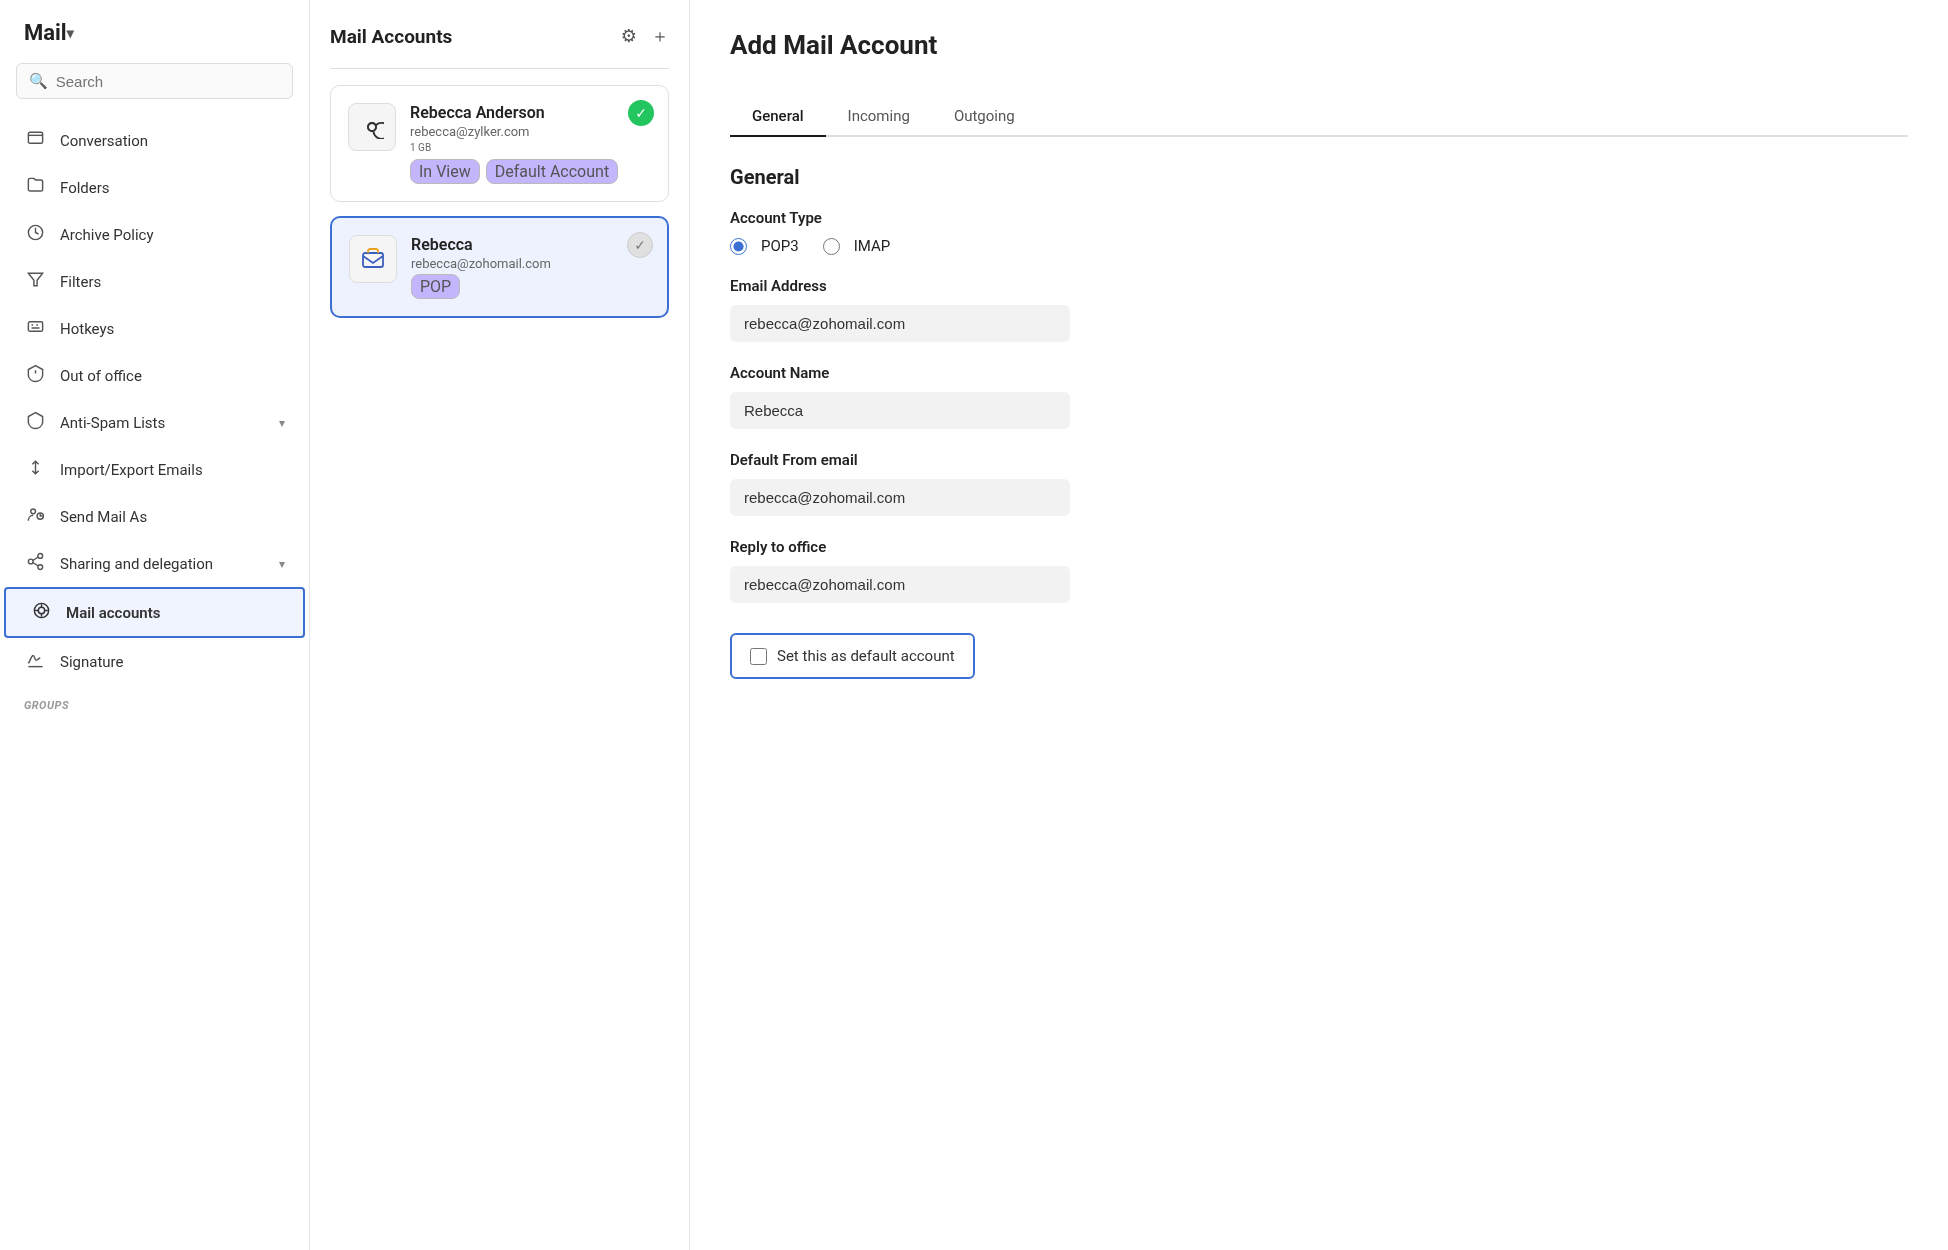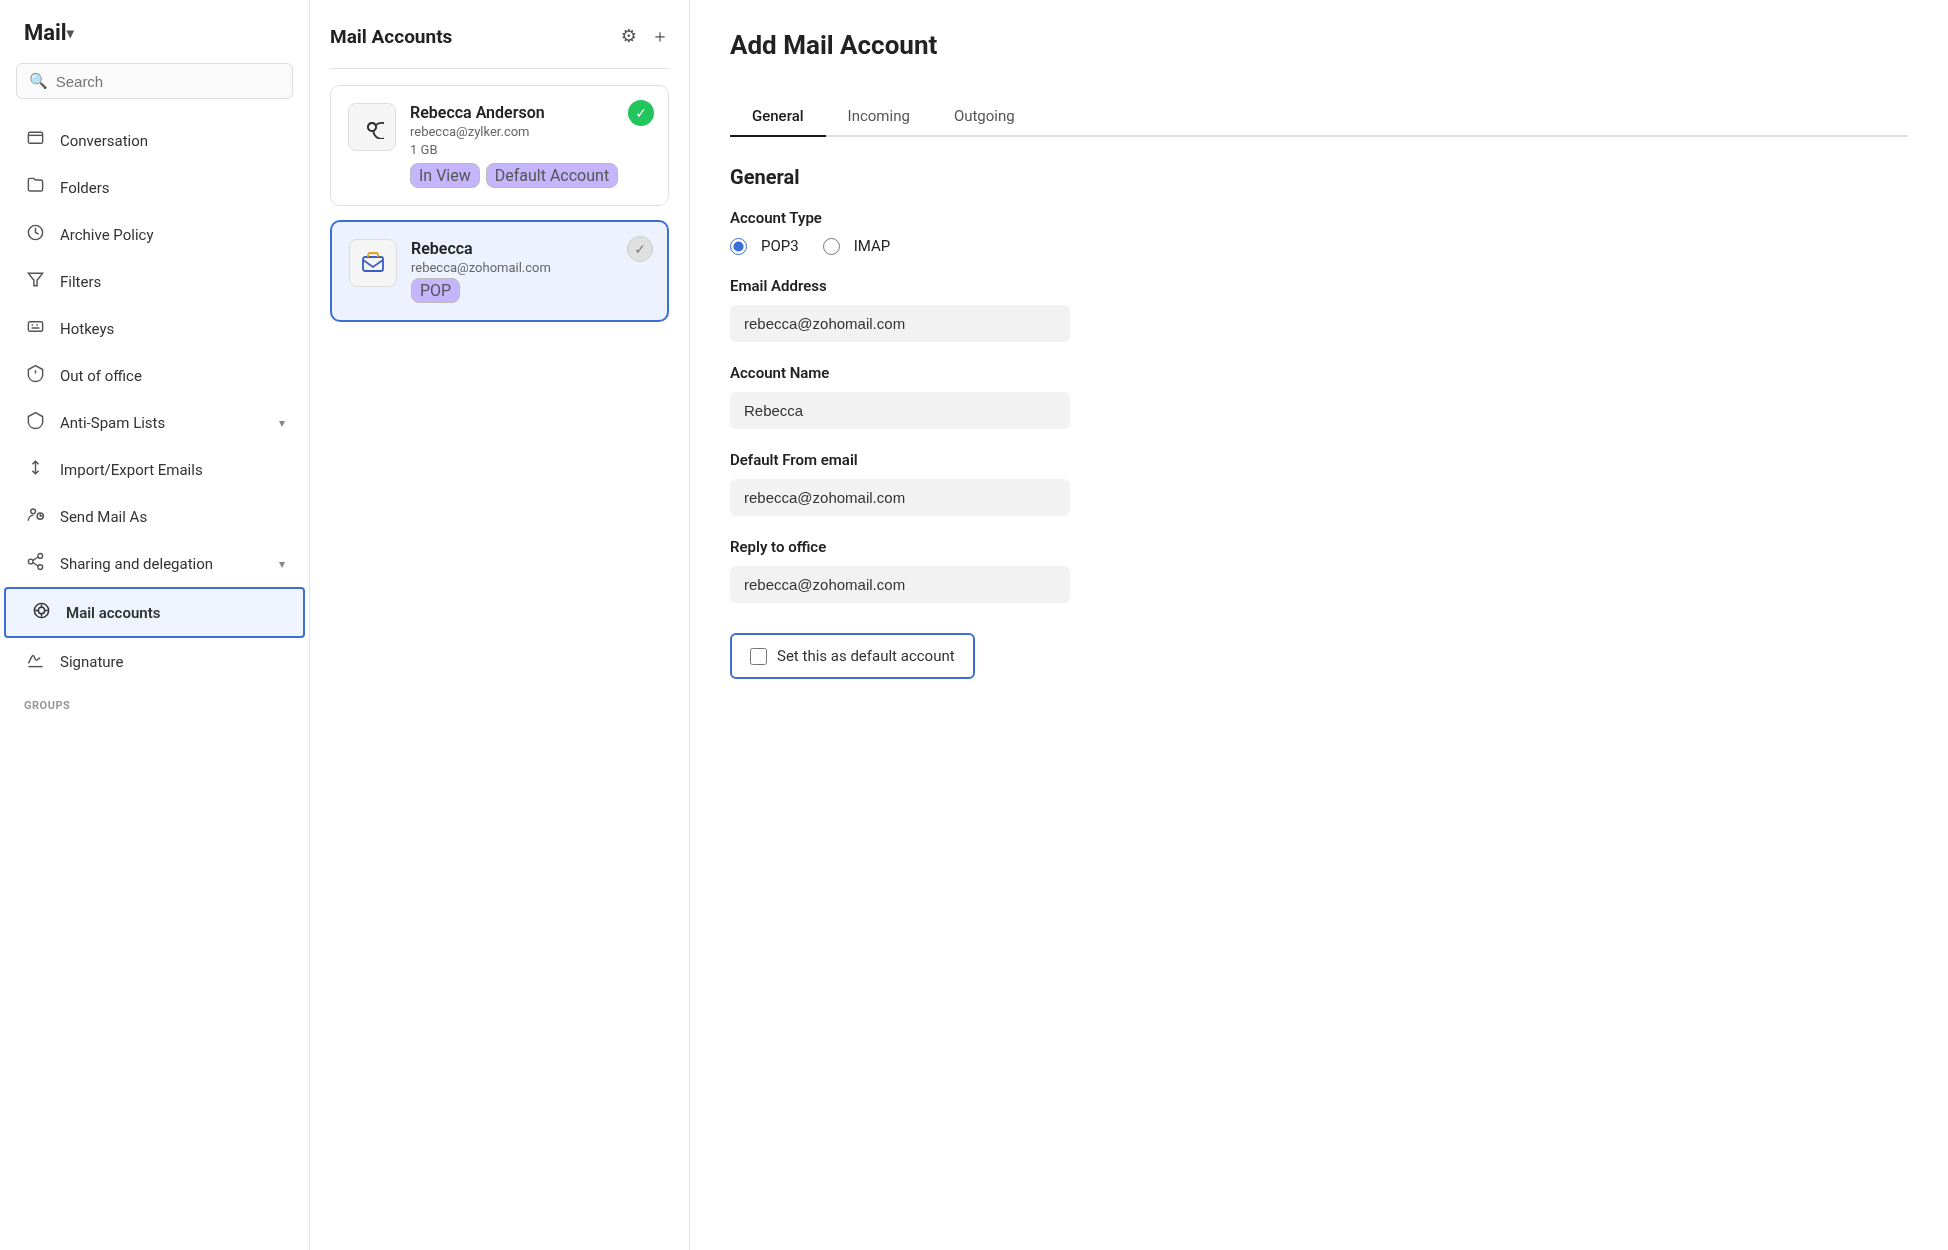--- a/index.html
+++ b/index.html
@@ -88,20 +88,21 @@
       font-size: 12px;
       color: #888;
     }
     .section-label {
       padding: 14px 24px 4px 24px;
       font-size: 11px;
       font-weight: 700;
       color: #999;
       text-transform: uppercase;
       letter-spacing: 0.5px;
+      font-style: italic;
     }
 
     
     .middle-panel {
       width: 380px;
       min-width: 380px;
       border-right: 1px solid #e5e5e5;
       display: flex;
       flex-direction: column;
       padding: 24px 20px;
@@ -176,21 +177,21 @@
       font-size: 16px;
       font-weight: 600;
       margin-bottom: 2px;
     }
     .account-email {
       font-size: 13px;
       color: #666;
       margin-bottom: 3px;
     }
     .account-size {
-      font-size: 13px;
+      font-size: 10px;
       color: #666;
       margin-bottom: 6px;
     }
     .account-badges {
       display: flex;
       gap: 6px;
       flex-wrap: wrap;
     }
     .badge {
       font-size: 16px;

